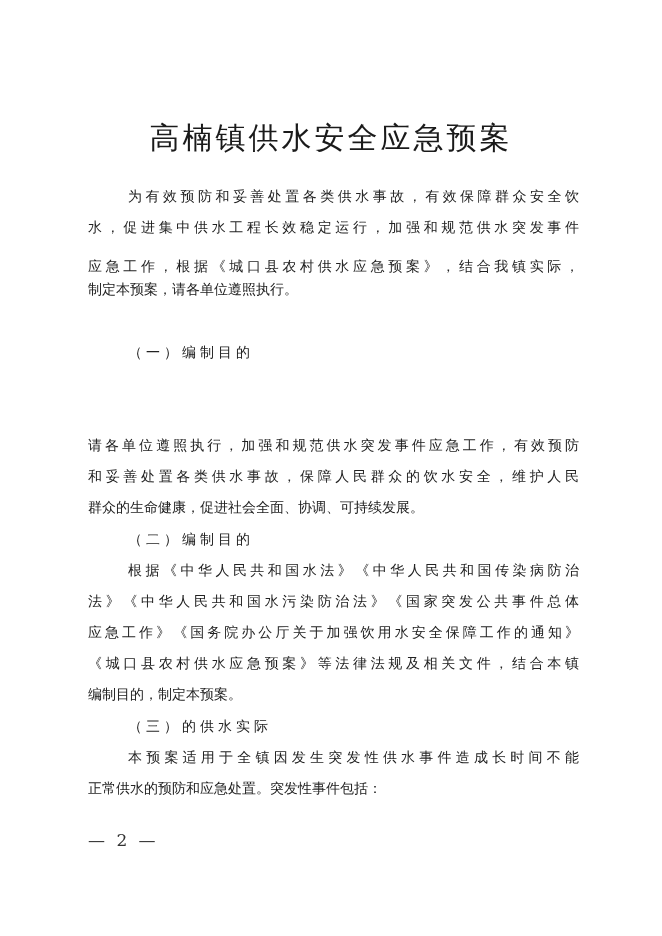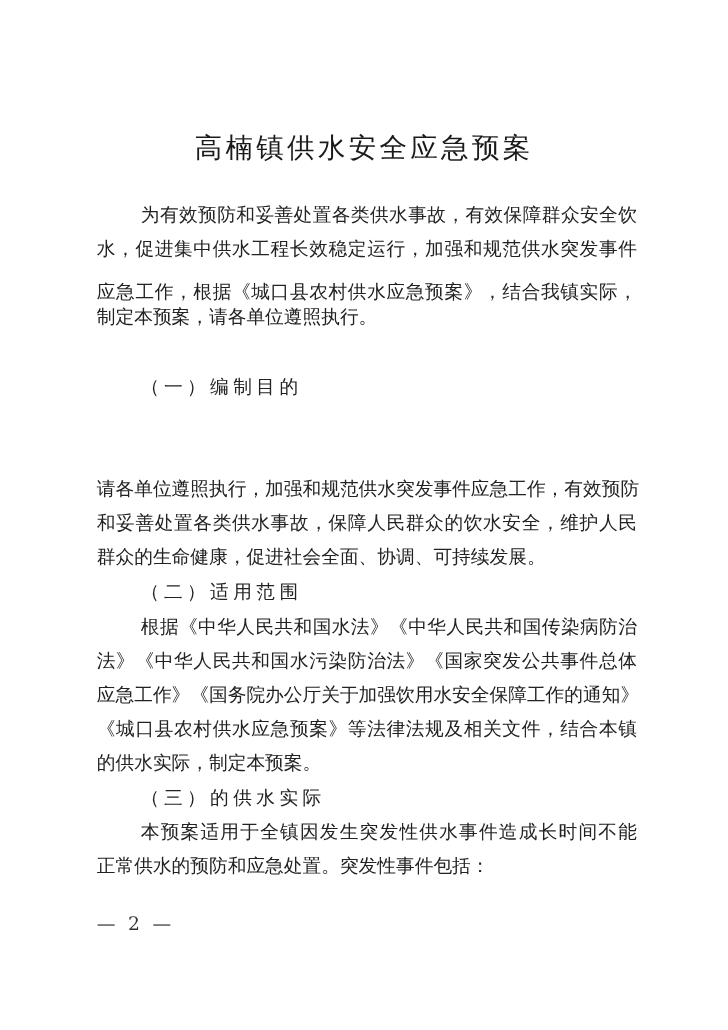--- a/index.html
+++ b/index.html
@@ -1,21 +1,21 @@
 <!DOCTYPE html>
 <html><head>
 <meta charset="utf-8">
 <style>
   html, body { margin: 0; padding: 0; background: #ffffff; }
   body { width: 662px; height: 936px; position: relative; overflow: hidden;
          font-family: "DejaVu Serif", "Liberation Serif", serif; color: #222; }
   .page { position: absolute; left: 0; top: 0; width: 662px; height: 936px; background: #fff; }
   .title { position: absolute; left: 0; width: 662px; top: 118px; text-align: center;
-           font-size: 25px; letter-spacing: 3px; color: #1a1a1a; }
-  .line { position: absolute; left: 88px; width: 491px; font-size: 17px; height: 30px; line-height: 30px;
+           font-size: 30px; letter-spacing: 3px; color: #1a1a1a; }
+  .line { position: absolute; left: 88px; width: 491px; font-size: 14px; height: 30px; line-height: 30px;
           white-space: nowrap; text-align: justify; text-align-last: justify; color: #222; }
   .line.indent { left: 128px; width: 451px; }
   .line.last { text-align-last: left; }
   .line.heading { text-align-last: left; letter-spacing: 4px; }
   .footer { position: absolute; left: 88px; top: 830px; font-size: 17px; color: #333; letter-spacing: 3px; }
 </style>
 </head>
 <body>
 
 <div class="page">
@@ -26,27 +26,27 @@
   <div class="line" style="top:251px">应急工作，根据《城口县农村供水应急预案》，结合我镇实际，</div>
   <div class="line last" style="top:274px">制定本预案，请各单位遵照执行。</div>
 
 
   <div class="line indent heading" style="top:337px">（一）编制目的</div>
 
   <div class="line" style="top:430px">请各单位遵照执行，加强和规范供水突发事件应急工作，有效预防</div>
   <div class="line" style="top:461px">和妥善处置各类供水事故，保障人民群众的饮水安全，维护人民</div>
   <div class="line last" style="top:492px">群众的生命健康，促进社会全面、协调、可持续发展。</div>
 
-  <div class="line indent heading" style="top:524px">（二）适用范围</div>
+  <div class="line indent heading" style="top:524px">（二）编制目的</div>
 
   <div class="line indent" style="top:555px">根据《中华人民共和国水法》《中华人民共和国传染病防治</div>
   <div class="line" style="top:586px">法》《中华人民共和国水污染防治法》《国家突发公共事件总体</div>
   <div class="line" style="top:617px">应急工作》《国务院办公厅关于加强饮用水安全保障工作的通知》</div>
   <div class="line" style="top:648px">《城口县农村供水应急预案》等法律法规及相关文件，结合本镇</div>
-  <div class="line last" style="top:679px">的供水实际，制定本预案。</div>
+  <div class="line last" style="top:679px">编制目的，制定本预案。</div>
 
   <div class="line indent heading" style="top:711px">（三）的供水实际</div>
 
   <div class="line indent" style="top:742px">本预案适用于全镇因发生突发性供水事件造成长时间不能</div>
   <div class="line last" style="top:773px">正常供水的预防和应急处置。突发性事件包括：</div>
 
   <div class="footer">— 2 —</div>
 </div>
 
 </body></html>

